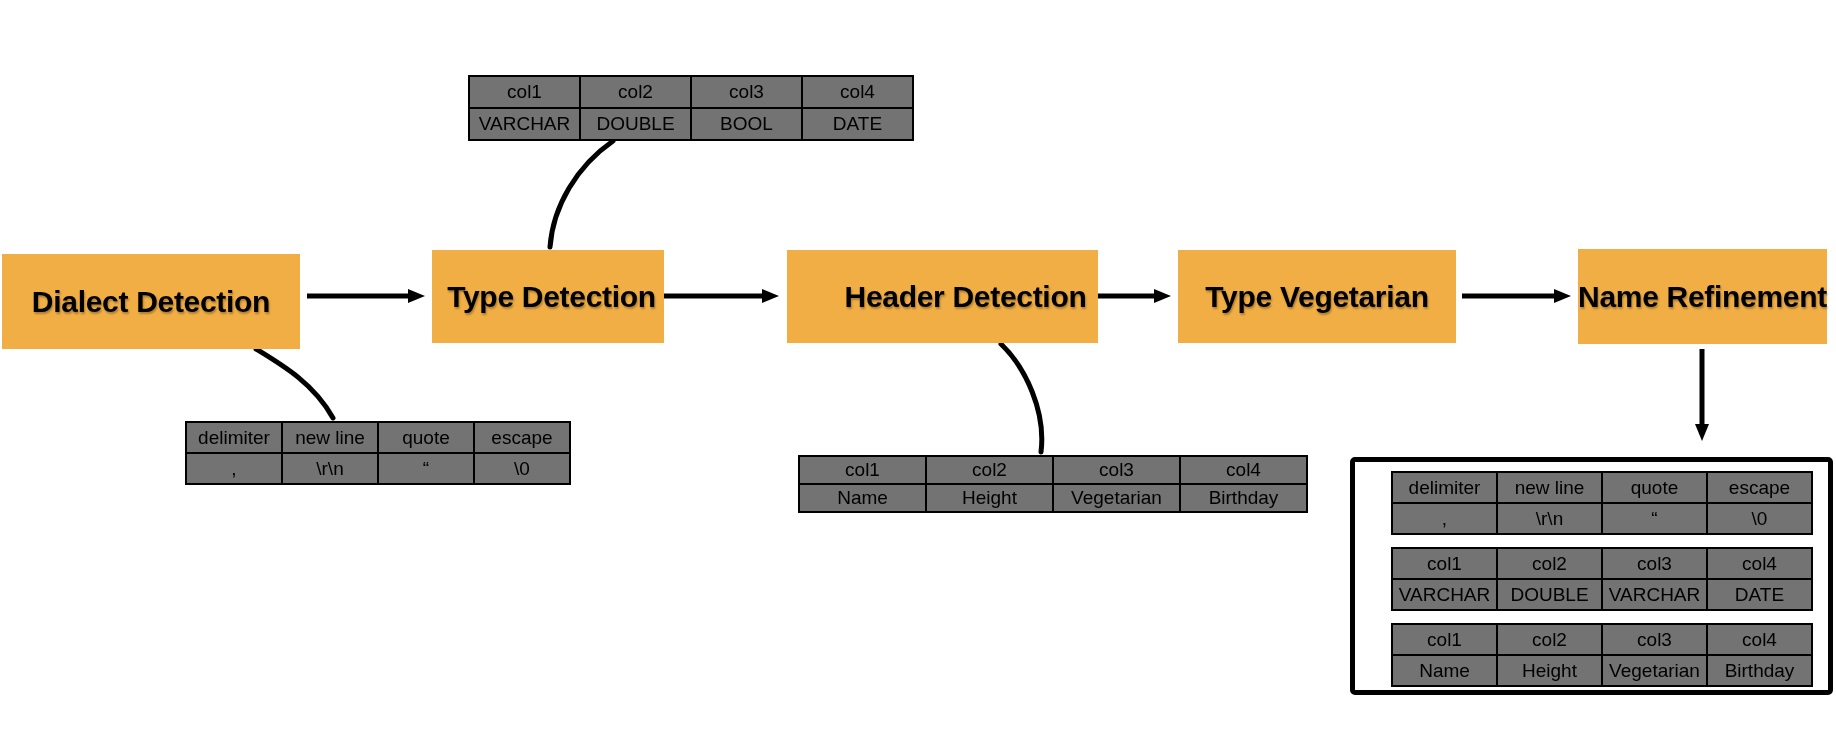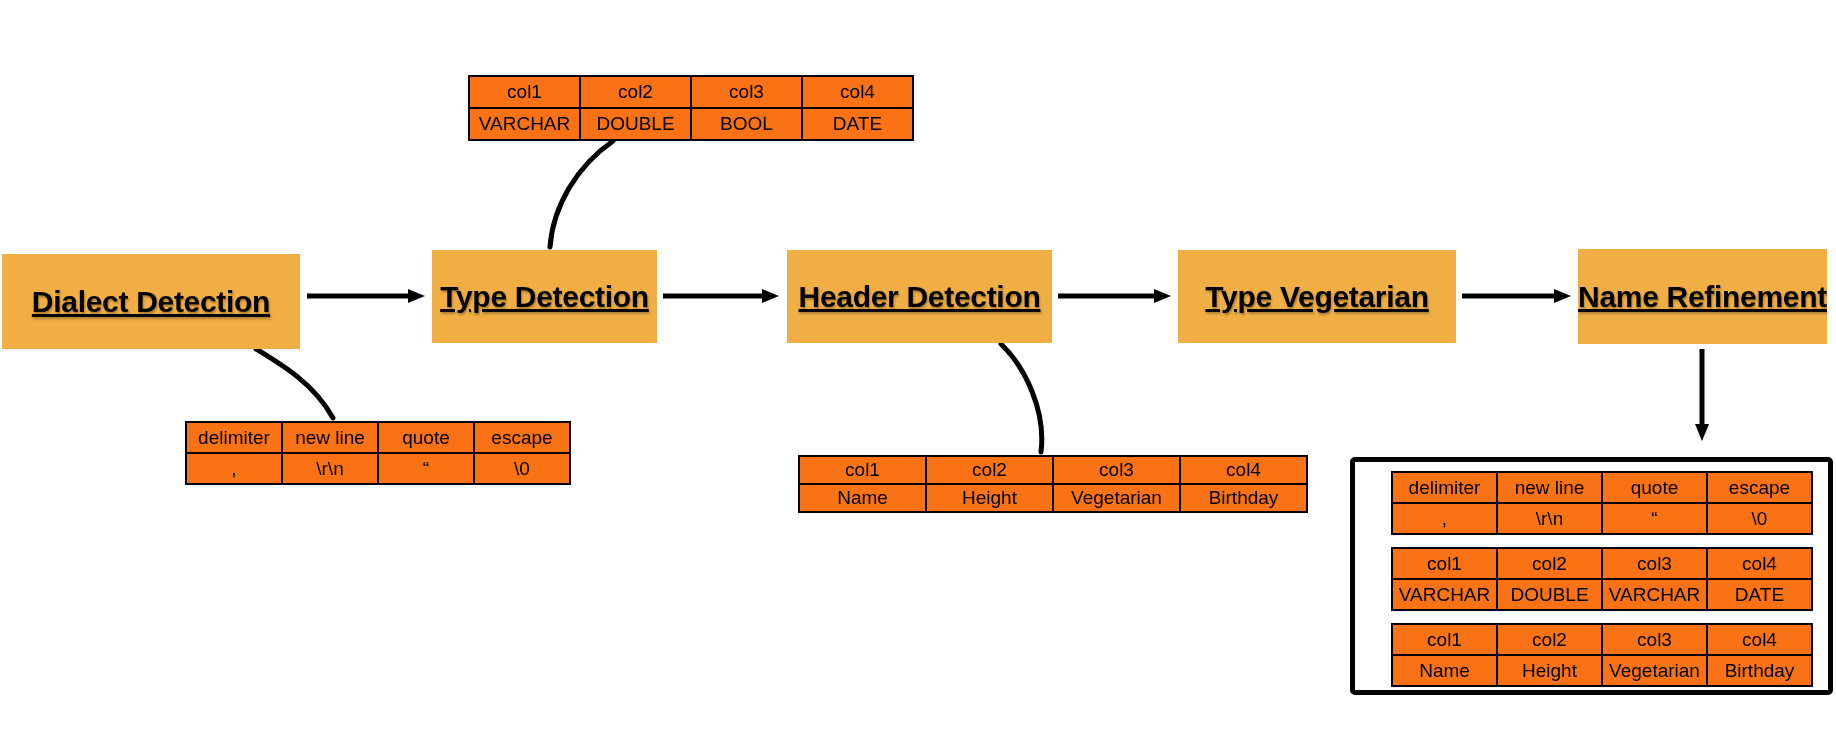--- a/index.html
+++ b/index.html
@@ -13,40 +13,39 @@
   }
   #connectors{position:absolute;left:0;top:0;width:1836px;height:732px;}
   .arrow{stroke:#000;stroke-width:5;fill:none;}
   .curve{stroke:#000;stroke-width:5;fill:none;stroke-linecap:round;}
 
   .stage{
     position:absolute;
     background:#F0AE45;
     display:flex;align-items:center;justify-content:center;
     text-align:right;
-    text-decoration:underline;
   }
   .stage span{
     font-weight:bold;
     font-size:30px;
     letter-spacing:-0.3px;
     text-shadow:1px 2px 2px rgba(0,0,0,0.28);
     white-space:nowrap;
   }
   #stage-dialect{left:2px;top:254px;width:298px;height:95px;}
-  #stage-typedet{left:432px;top:250px;width:225px;height:93px;}
-  #stage-headerdet{left:787px;top:250px;width:265px;height:93px;}
+  #stage-typedet{left:432px;top:250px;width:225px;height:93px;padding-left:7px;}
+  #stage-headerdet{left:787px;top:250px;width:265px;height:93px;padding-left:46px;}
   #stage-typerep{left:1178px;top:250px;width:278px;height:93px;}
   #stage-typeref{left:1578px;top:249px;width:249px;height:95px;}
 
   table.mini{
     position:absolute;
     border-collapse:collapse;
     table-layout:fixed;
-    background:#f97316;
+    background:#737373;
     padding-left:34px;
   }
   table.mini td{
     border:2px solid #000;
     text-align:center;
     vertical-align:middle;
     font-size:19px;
     padding:0 2px;
     overflow:hidden;
     white-space:nowrap;

